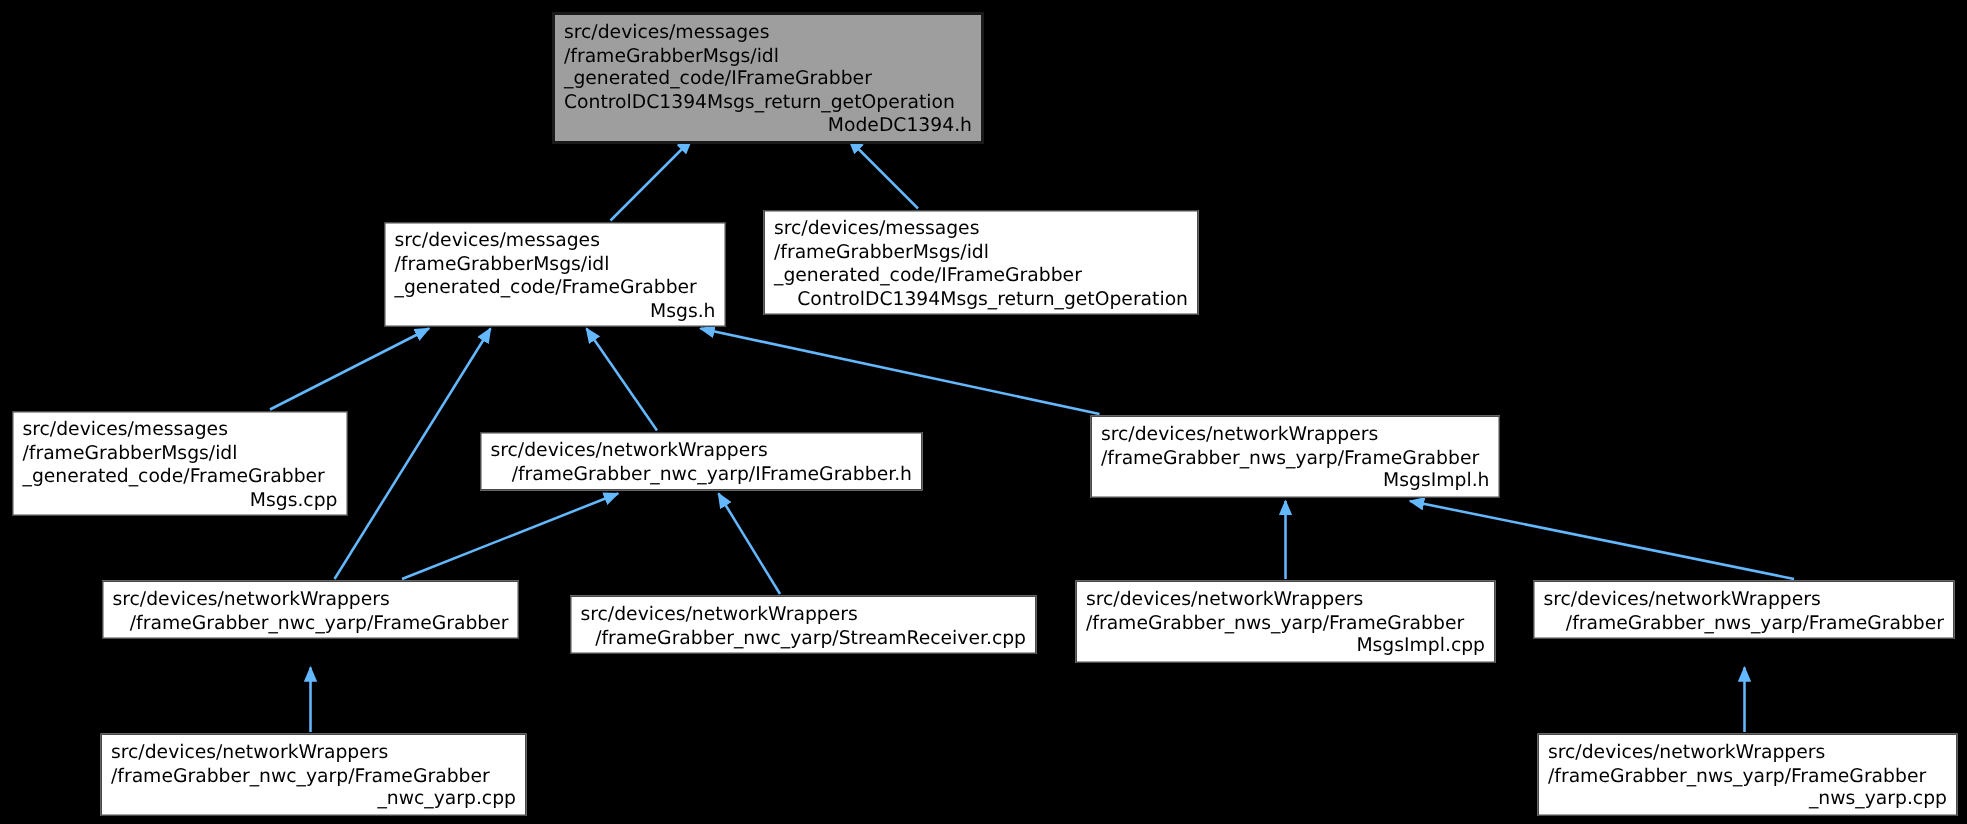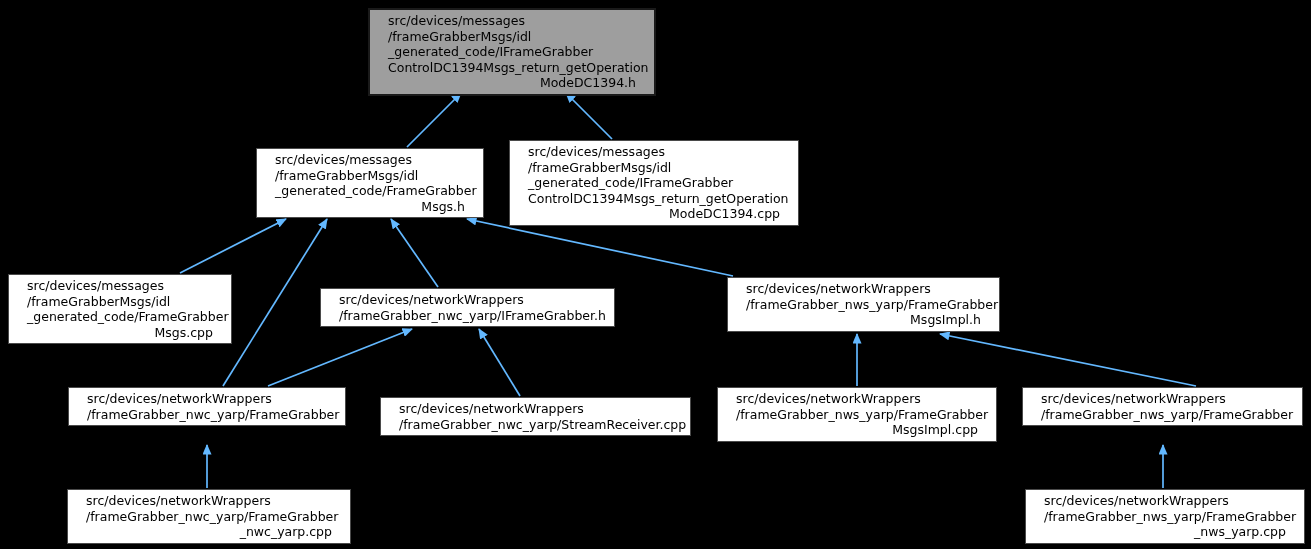--- a/index.html
+++ b/index.html
@@ -17,21 +17,21 @@
     width: 1311px; height: 549px;
   }
   .node {
     position: absolute;
     box-sizing: border-box;
     background: #ffffff;
     border: 1px solid #4a4a4a;
     color: #000000;
     font-size: 12.5px;
     line-height: 15.5px;
-    padding: 3px 18px;
+    padding: 3px 6px;
     text-align: left;
     white-space: nowrap;
     cursor: pointer;
   }
   .node .ln:last-child { text-align: right; }
   .node.current {
     background: #9e9e9e;
     border: 2px solid #1a1a1a;
     cursor: default;
   }
@@ -74,21 +74,20 @@
     <div class="ln">/frameGrabberMsgs/idl</div>
     <div class="ln">_generated_code/FrameGrabber</div>
     <div class="ln">Msgs.h</div>
   </div>
 
   <div class="node" style="left:509px; top:140px; width:290px;">
     <div class="ln">src/devices/messages</div>
     <div class="ln">/frameGrabberMsgs/idl</div>
     <div class="ln">_generated_code/IFrameGrabber</div>
     <div class="ln">ControlDC1394Msgs_return_getOperation</div>
-    <div class="ln">ModeDC1394.cpp</div>
   </div>
 
   <div class="node" style="left:8px; top:274px; width:224px;">
     <div class="ln">src/devices/messages</div>
     <div class="ln">/frameGrabberMsgs/idl</div>
     <div class="ln">_generated_code/FrameGrabber</div>
     <div class="ln">Msgs.cpp</div>
   </div>
 
   <div class="node" style="left:320px; top:288px; width:295px;">

